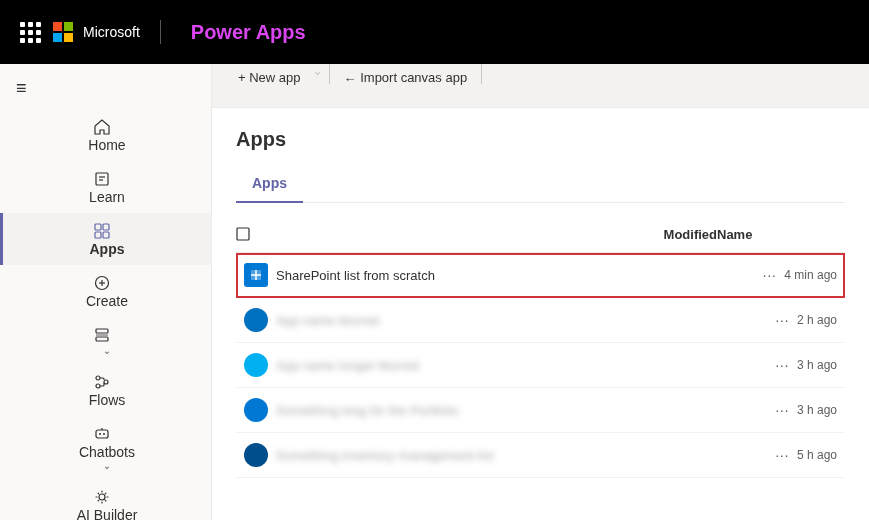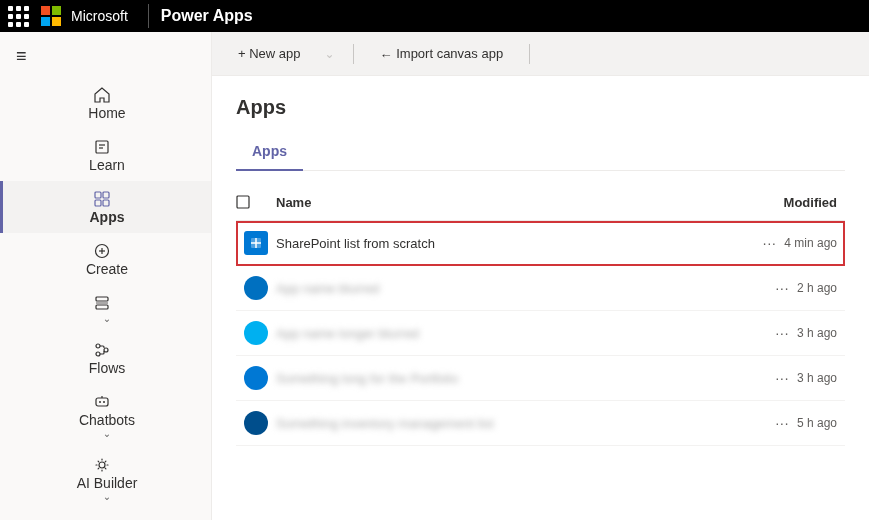--- a/index.html
+++ b/index.html
@@ -2,42 +2,42 @@
 <html><head>
   <meta charset="utf-8">
   <style>
     * { box-sizing: border-box; margin: 0; padding: 0; }
     body { font-family: 'Segoe UI', Arial, sans-serif; font-size: 14px; color: #333; display: flex; flex-direction: column; height: 520px; width: 869px; overflow: hidden; }
 
     
     .topbar {
       background: #000;
       color: #fff;
-      height: 32px;
-      display: flex;
-      align-items: center;
-      padding: 0 8px;
+      height: 64px;
+      display: flex;
+      align-items: center;
+      padding: 0 20px;
       flex-shrink: 0;
     }
     .topbar-waffle {
       display: grid;
       grid-template-columns: repeat(3, 5px);
       grid-template-rows: repeat(3, 5px);
       gap: 3px;
       margin-right: 12px;
       cursor: pointer;
     }
     .topbar-waffle-dot { width: 5px; height: 5px; background: #fff; border-radius: 1px; }
     .ms-logo { display: flex; margin-right: 10px; }
     .ms-logo-grid { display: grid; grid-template-columns: 1fr 1fr; grid-template-rows: 1fr 1fr; gap: 2px; width: 20px; height: 20px; }
     .ms-logo-red { background: #f25022; }
     .ms-logo-green { background: #7fba00; }
     .ms-logo-blue { background: #00a4ef; }
     .ms-logo-yellow { background: #ffb900; }
-    .topbar-title { font-size: 16px; font-weight: 600; color: #ffffff; margin-left: 0; }
+    .topbar-title { font-size: 20px; font-weight: 600; color: #d946ef; margin-left: 18px; }
     .topbar-divider { width: 1px; height: 24px; background: #555; margin: 0 12px; }
 
     
     .layout { display: flex; flex: 1; overflow: hidden; }
 
     
     .sidebar {
       width: 212px;
       background: #faf9f8;
       border-right: 1px solid #edebe9;
@@ -79,23 +79,23 @@
       overflow: hidden;
       background: #fff;
     }
 
     
     .toolbar {
       height: 44px;
       background: #f3f2f1;
       border-bottom: 1px solid #edebe9;
       display: flex;
-      align-items: center;
+      align-items: flex-start;
       padding: 0 16px;
-      gap: 12px;
+      gap: 0;
       flex-shrink: 0;
     }
     .toolbar-btn {
       display: flex;
       align-items: center;
       gap: 6px;
       padding: 6px 10px;
       border: none;
       background: transparent;
       cursor: pointer;
@@ -309,22 +309,22 @@
       <div class="tabs">
         <div class="tab active">Apps</div>
       </div>
 
       <div class="table-header">
         <div>
           <svg width="14" height="14" viewBox="0 0 14 14" fill="none">
               <rect x="1" y="1" width="12" height="12" rx="1" stroke="#323130" stroke-width="1.2"></rect>
             </svg>
         </div>
+        <div style="text-align:right;">Modified</div>
         <div>Name</div>
-        <div style="text-align:right;">Modified</div>
       </div>
 
       <div class="table-row highlighted">
         <div class="table-row-icon">
           <div class="app-icon sharepoint">
             <svg width="14" height="14" viewBox="0 0 14 14" fill="none">
                 <rect x="2" y="2" width="10" height="10" rx="1" fill="#fff" opacity="0.3"></rect>
                 <path d="M2 7h10M7 2v10" stroke="#fff" stroke-width="1.5"></path>
               </svg>
           </div>

